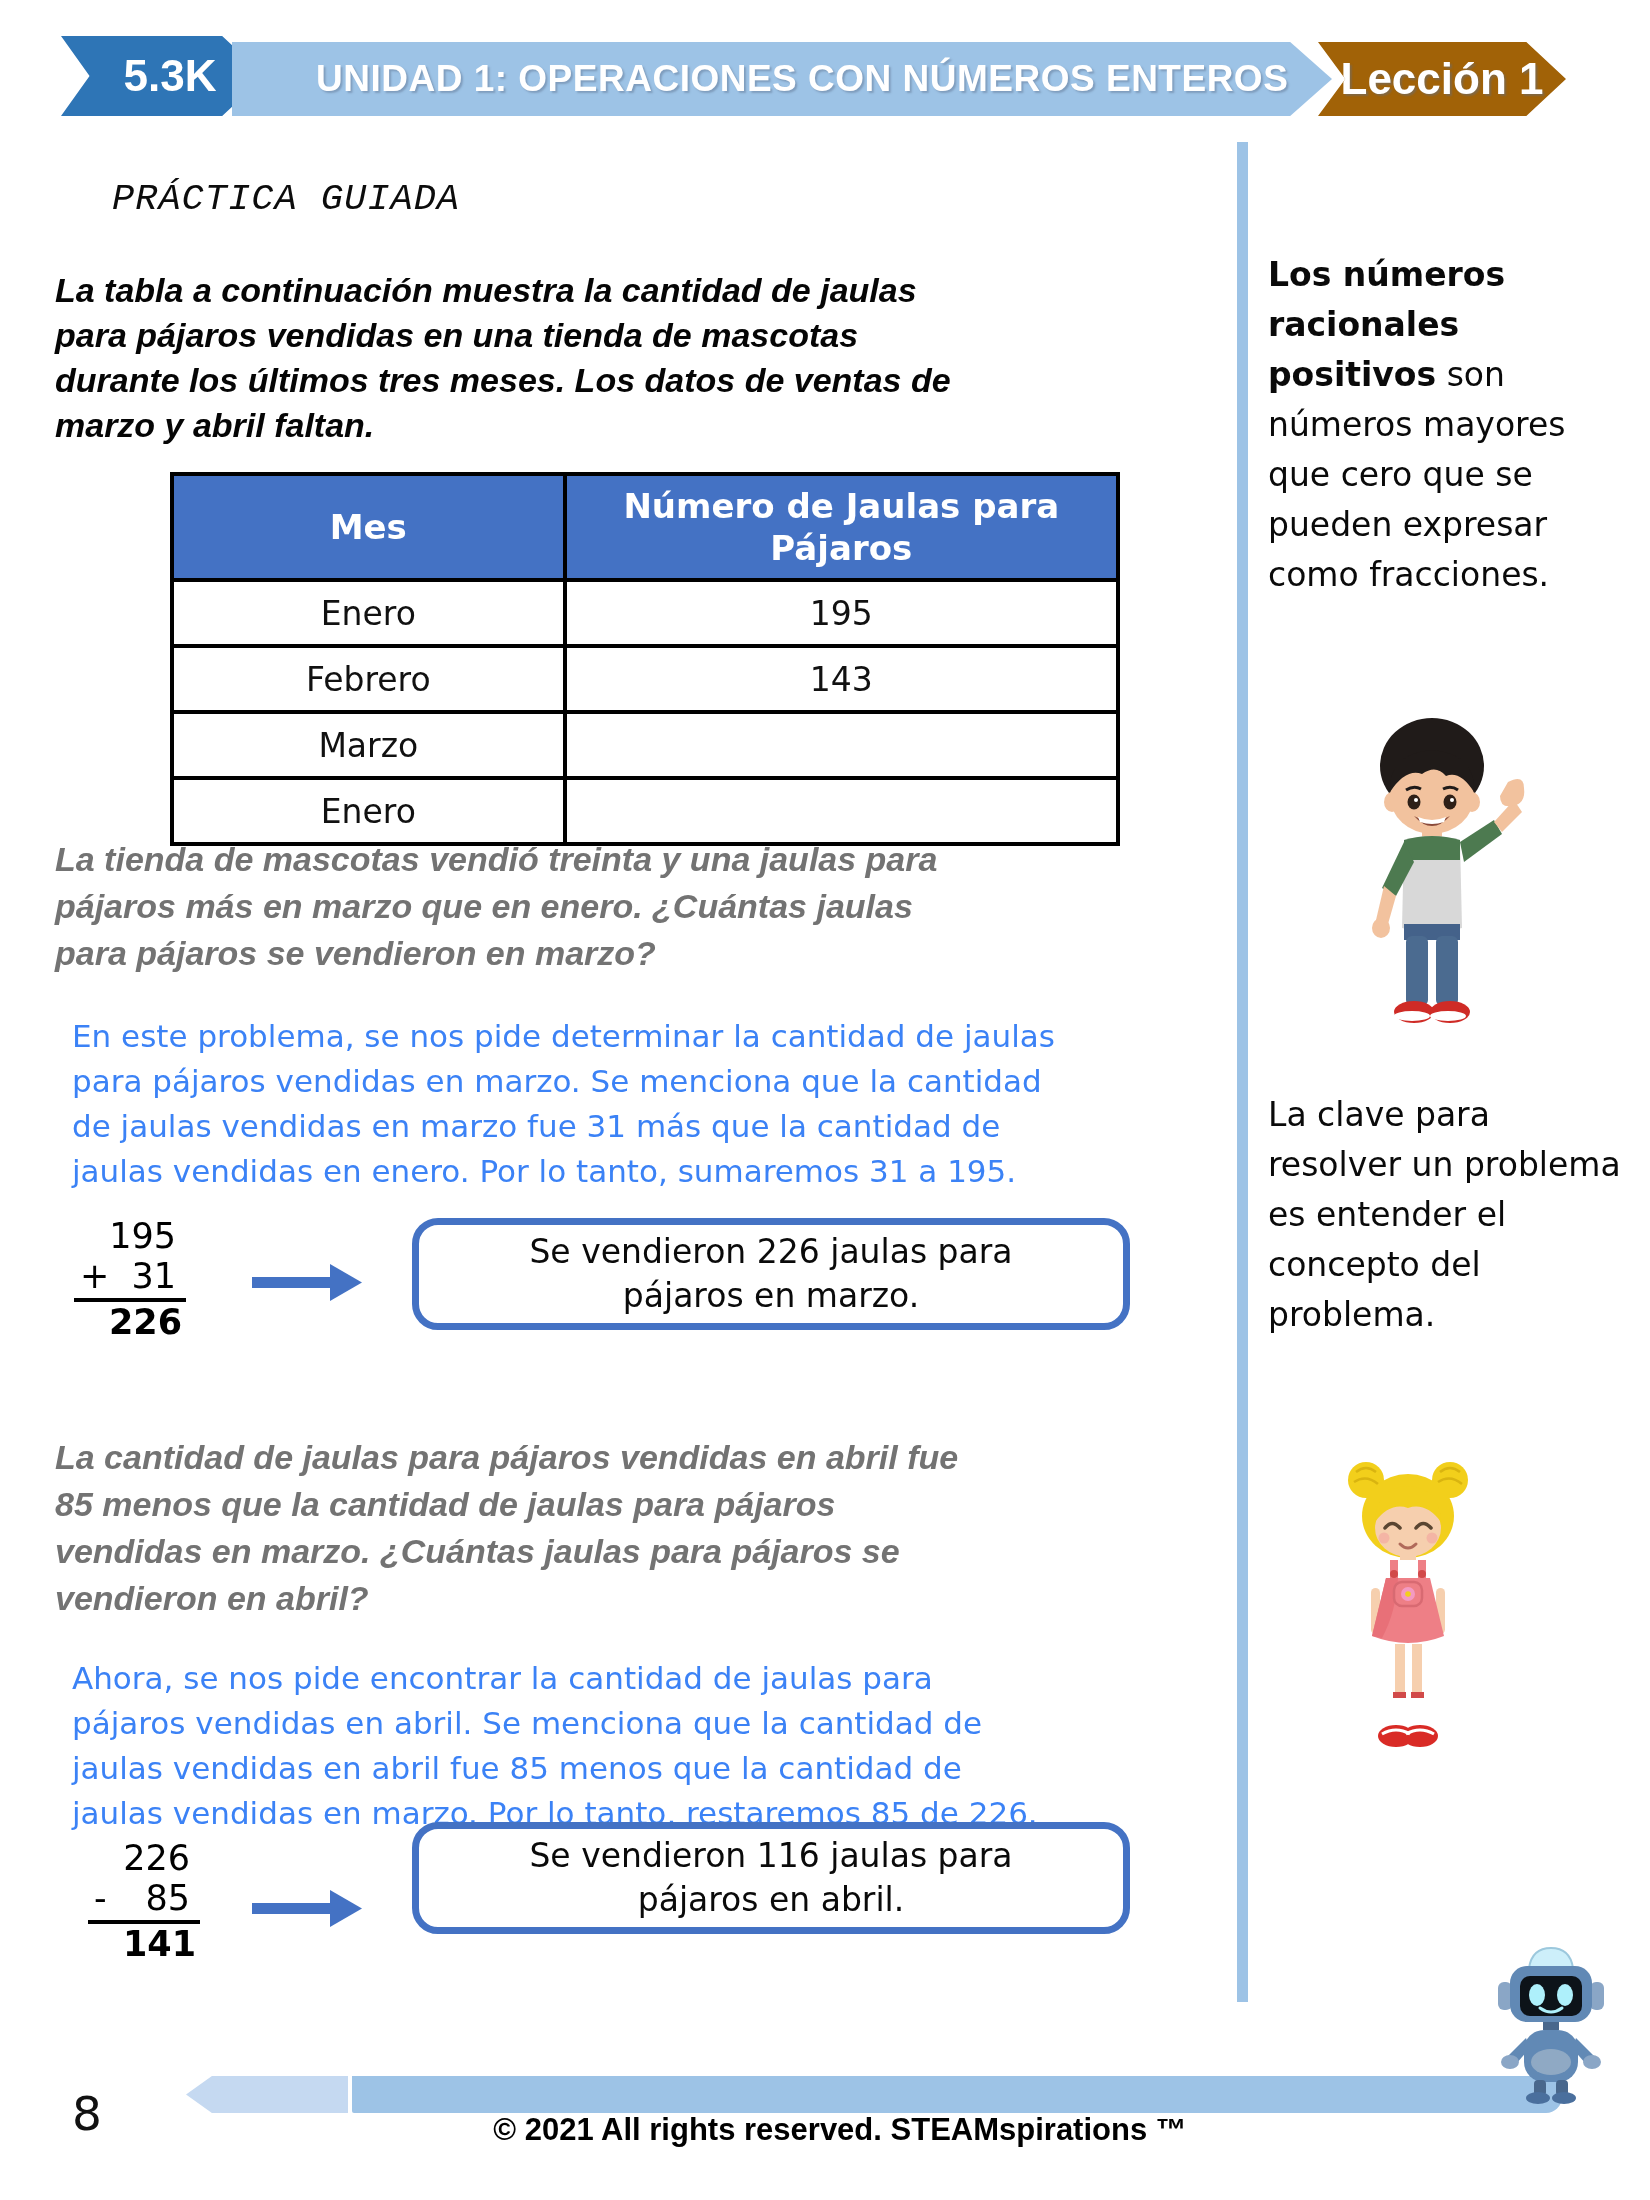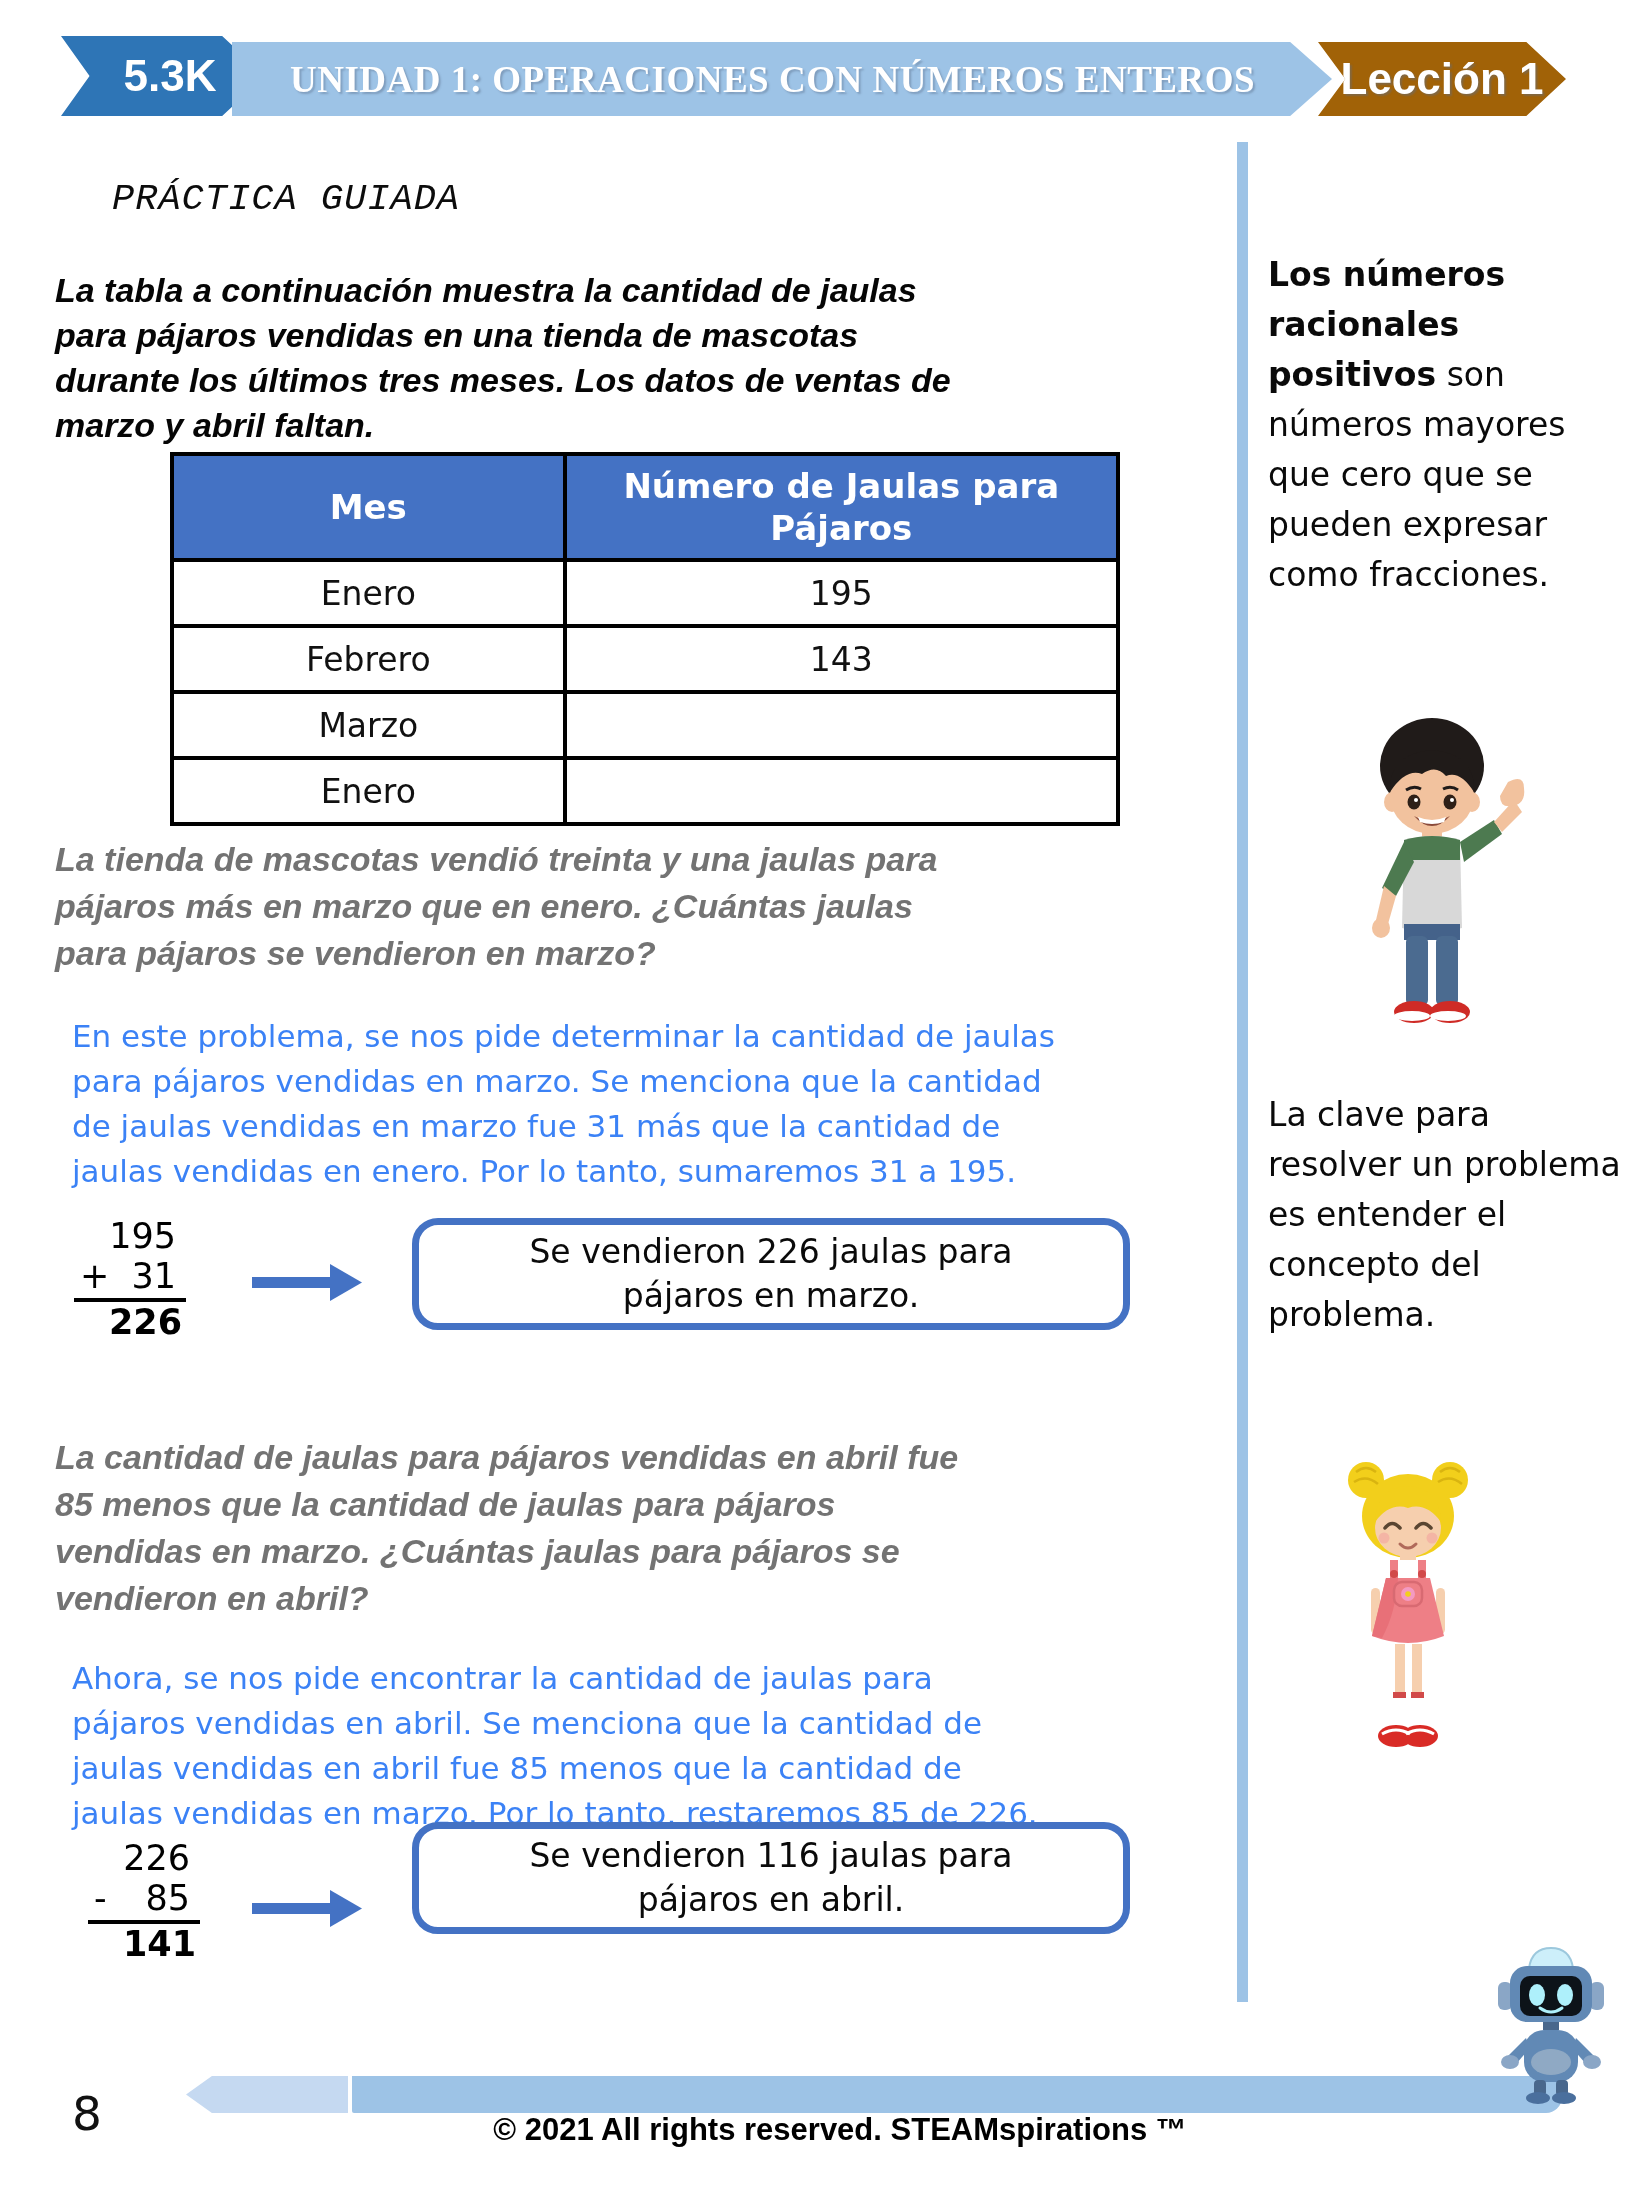--- a/index.html
+++ b/index.html
@@ -24,22 +24,22 @@
   .badge-inner span {
     color:#fff; font-family:"Liberation Sans", sans-serif; font-weight:bold;
     font-size:44px; padding-left:14px;
   }
   .unit-banner {
     left:232px; top:42px; width:1100px; height:74px; background:#9DC3E6;
     clip-path:polygon(0% 0%, 96.2% 0%, 100% 50%, 96.2% 100%, 0% 100%);
     display:flex; align-items:center;
   }
   .unit-banner span {
-    color:#fff; font-family:Liberation Serif, serif; font-weight:bold;
-    font-size:37px; padding-left:58px; letter-spacing:0.5px;
+    color:#fff; font-family:Liberation Sans, sans-serif; font-weight:bold;
+    font-size:37px; padding-left:84px; letter-spacing:0.5px;
     text-shadow:2px 2px 2px rgba(90,110,140,0.45);
   }
   .lesson-chevron {
     left:1318px; top:42px; width:248px; height:74px; background:#a16207;
     clip-path:polygon(0% 0%, 84% 0%, 100% 50%, 84% 100%, 0% 100%, 11% 50%);
     display:flex; align-items:center; justify-content:center;
   }
   .lesson-chevron span {
     color:#fff; font-family:"Liberation Sans", sans-serif; font-weight:bold;
     font-size:44px; text-shadow:2px 2px 2px rgba(90,110,140,0.45);
@@ -62,21 +62,21 @@
     font-family:"Liberation Sans", sans-serif; font-weight:bold; font-style:italic;
     font-size:34px; line-height:47px; color:#737373; width:1145px; left:55px;
   }
   .exp-par {
     font-family:"DejaVu Sans", sans-serif; font-size:31px; line-height:45px;
     color:#3b82f6; width:1150px; left:72px;
   }
 
   
   .sales-table {
-    left:170px; top:452px; width:950px; border-collapse:collapse;
+    left:170px; top:472px; width:950px; border-collapse:collapse;
     font-family:"DejaVu Sans", sans-serif;
   }
   .sales-table th, .sales-table td { border:4px solid #000; text-align:center; }
   .sales-table th {
     background:#4472C4; color:#fff; font-size:34px; font-weight:bold;
     height:106px; line-height:1.25; padding:0 30px;
   }
   .sales-table td { height:66px; font-size:33px; color:#111; }
   .col-mes { width:41.5%; }
 

